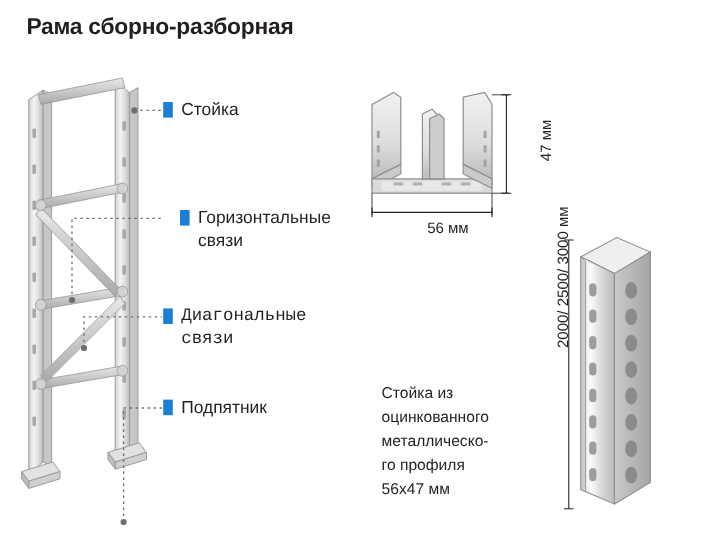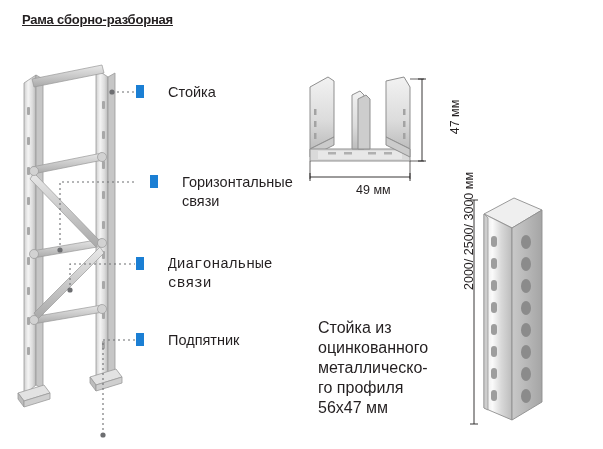--- a/index.html
+++ b/index.html
@@ -17,43 +17,42 @@
   }
   #page {
     position: relative;
     width: 603px;
     height: 449px;
   }
   .title {
     position: absolute;
     left: 22px;
     top: 12px;
-    font-size: 13px;
+    font-size: 19px;
     font-weight: bold;
     letter-spacing: -0.2px;
     color: #231f20;
     white-space: nowrap;
-    text-decoration: underline;
   }
 
   
   #frame-illustration {
     position: absolute;
     left: 10px;
     top: 55px;
     width: 125px;
     height: 385px;
   }
 
   
   .callout {
     position: absolute;
     display: flex;
     align-items: flex-start;
-    gap: 24px;
+    gap: 7px;
   }
   .callout .marker {
     width: 8px;
     height: 13px;
     background: #1b7fd4;
     flex: 0 0 auto;
     margin-top: 2px;
   }
   .callout .ctext {
     font-size: 14.5px;
@@ -80,21 +79,21 @@
     transform-origin: 50% 50%;
     white-space: nowrap;
   }
 
   
   #profile-desc {
     position: absolute;
     left: 318px;
     top: 318px;
     width: 165px;
-    font-size: 16px;
+    font-size: 13px;
     line-height: 20px;
     color: #231f20;
     white-space: pre-line;
   }
 
   
   #post-illustration {
     position: absolute;
     left: 470px;
     top: 196px;
@@ -298,21 +297,21 @@
       <path d="M10 112 L110 112"></path>
       <path d="M10 108 L10 116"></path>
       <path d="M110 108 L110 116"></path>
       <path d="M10 96 L10 114" stroke-width="0.7"></path>
       <path d="M110 96 L110 114" stroke-width="0.7"></path>
     </g>
   </svg>
 
   <div class="dim-label dim-vert" style="left:438px; top:110px;">47 мм</div>
 
-  <div class="dim-label" style="left:356px; top:183px;">49 мм</div>
+  <div class="dim-label" style="left:356px; top:183px;">56 мм</div>
 
   <div id="profile-desc">Стойка из
 оцинкованного
 металличес­ко-
 го профиля
 56х47 мм</div>
 
   <svg id="post-illustration" viewBox="0 0 90 235">
     <defs>
       <linearGradient id="postGrad2" x1="0" y1="0" x2="1" y2="0">

